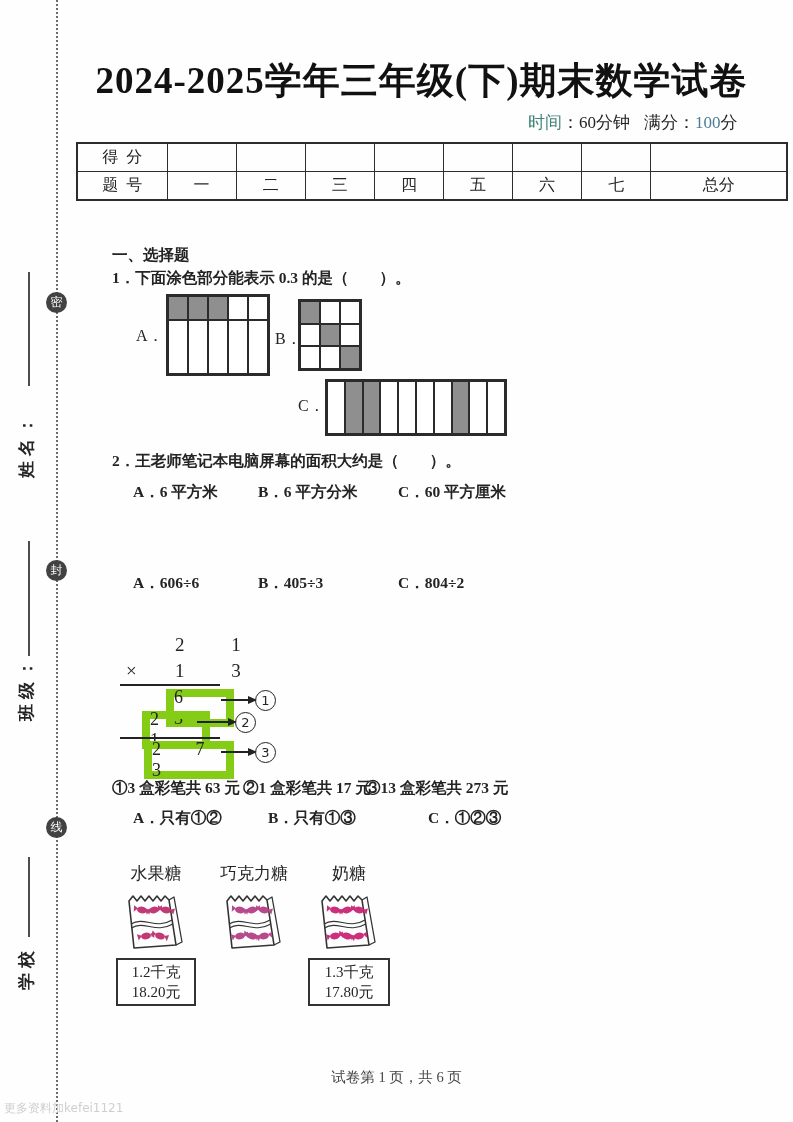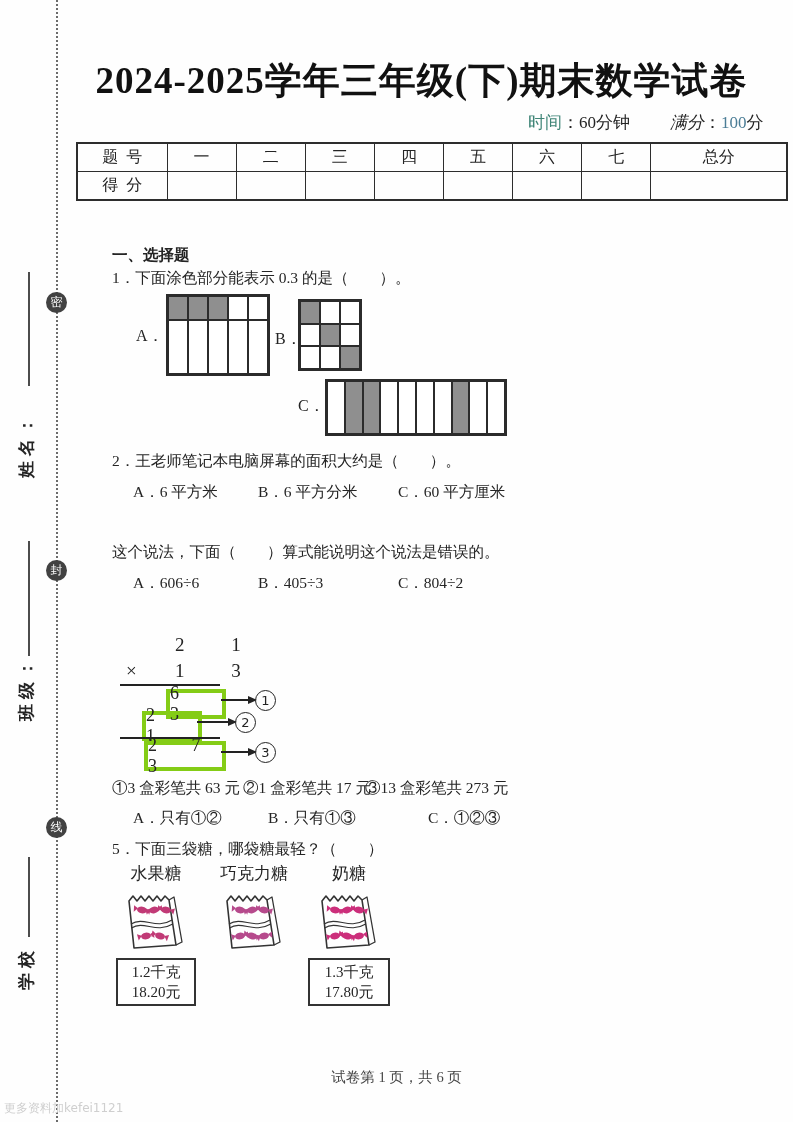--- a/index.html
+++ b/index.html
@@ -18,38 +18,38 @@
   .side-label{
     position:absolute;left:-28px;width:110px;height:24px;text-align:center;
     transform:rotate(-90deg);font-size:17px;font-weight:600;letter-spacing:5px;white-space:nowrap;
   }
   
   .title{position:absolute;left:60px;right:10px;top:56px;text-align:center;
     font-size:37px;font-weight:900;letter-spacing:1px;color:#111;}
   .info-line{position:absolute;left:528px;top:111px;font-size:17px;white-space:nowrap;}
   .tint-teal{color:#3f8577;}
   .tint-blue{color:#4b7d96;}
-  .info-gap{margin-left:40px;font-style:italic;}
+  .info-gap{margin-left:14px;}
   
   .score-table{position:absolute;left:76px;top:142px;width:712px;border-collapse:collapse;
     border:2.5px solid #2d2d2d;font-size:16px;}
   .score-table td{border:1.5px solid #2d2d2d;height:27px;text-align:center;padding:0;}
   .score-table td.lbl{letter-spacing:8px;text-indent:8px;}
   
-  .txt{position:absolute;font-size:15.5px;white-space:nowrap;color:#242424;}
+  .txt{position:absolute;font-size:15.5px;white-space:nowrap;color:#242424;font-weight:bold;}
   .bold{font-weight:bold;font-family:Liberation Serif, serif;}
   
   .qgrid{position:absolute;border:2px solid #2b2b2b;background:#fff;}
   .gcell{border:1px solid #2b2b2b;}
   .grid-label{position:absolute;font-size:16px;}
   
   .mult{position:absolute;left:116px;top:634px;width:175px;height:134px;font-size:19px;}
   .mult .md{position:absolute;letter-spacing:21px;}
   .mult .mline{position:absolute;height:2px;background:#222;}
-  .mbox{position:absolute;border:4px solid #84cc16;display:flex;align-items:center;font-family:Liberation Serif, serif;}
+  .mbox{position:absolute;border:8px solid #84cc16;display:flex;align-items:center;font-family:Liberation Serif, serif;}
   .mbox span{letter-spacing:15px;margin-right:-15px;font-size:18px;}
   .arr{position:absolute;height:2px;background:#222;}
   .arr::after{content:'';position:absolute;right:-8px;top:-3.5px;
     border-left:9px solid #222;border-top:4.5px solid transparent;border-bottom:4.5px solid transparent;}
   .cmark{position:absolute;width:19px;height:19px;border:1.5px solid #222;border-radius:50%;
     text-align:center;line-height:19px;font-size:13px;font-family:"DejaVu Sans",sans-serif;}
   
   .bag-group{position:absolute;top:862px;}
   .bag-label{text-align:center;font-size:17px;height:26px;white-space:nowrap;}
   .bag-art{display:block;margin:0 auto;width:64px;height:66px;}
@@ -90,41 +90,41 @@
         <col>
         <col>
         <col>
         <col>
         <col>
         <col>
         <col>
     </colgroup>
     <tbody>
         <tr>
+      <td class="lbl">得分</td>
+      <td></td>
+      <td></td>
+      <td></td>
+      <td></td>
+      <td></td>
+      <td></td>
+      <td></td>
+      <td></td>
+    </tr>
+    <tr>
       <td class="lbl">题号</td>
       <td>一</td>
       <td>二</td>
       <td>三</td>
       <td>四</td>
       <td>五</td>
       <td>六</td>
       <td>七</td>
       <td>总分</td>
     </tr>
-    <tr>
-      <td class="lbl">得分</td>
-      <td></td>
-      <td></td>
-      <td></td>
-      <td></td>
-      <td></td>
-      <td></td>
-      <td></td>
-      <td></td>
-    </tr>
   </tbody>
     </table>
 
   <div class="txt bold" style="left:112px;top:245px">一、选择题</div>
 
   <div class="txt" style="left:112px;top:268px">1．下面涂色部分能表示 0.3 的是（　　）。</div>
   <div class="grid-label" style="left:136px;top:326px">A．</div>
   <div class="qgrid" style="left: 166px; top: 294px; width: 100px; height: 78px; display: grid; grid-template-columns: repeat(5, 1fr); grid-template-rows: 24px 1fr;">
       <div class="gcell" style="background: rgb(143, 143, 143);"></div>
       <div class="gcell" style="background: rgb(143, 143, 143);"></div>
@@ -161,21 +161,20 @@
       <div class="gcell" style="background: rgb(143, 143, 143);"></div>
       <div class="gcell"></div>
       <div class="gcell"></div>
     </div>
 
   <div class="txt" style="left:112px;top:451px">2．王老师笔记本电脑屏幕的面积大约是（　　）。</div>
   <div class="txt" style="left:133px;top:482px">A．6 平方米</div>
   <div class="txt" style="left:258px;top:482px">B．6 平方分米</div>
   <div class="txt" style="left:398px;top:482px">C．60 平方厘米</div>
 
-  <div class="txt" style="left:112px;top:542px">这个说法，下面（　　）算式能说明这个说法是错误的。</div>
   <div class="txt" style="left:133px;top:573px">A．606÷6</div>
   <div class="txt" style="left:258px;top:573px">B．405÷3</div>
   <div class="txt" style="left:398px;top:573px">C．804÷2</div>
 
 
   <div class="mult">
     <span class="md" style="left:59px;top:0">2 1</span>
     <span style="position:absolute;left:10px;top:26px">×</span>
     <span class="md" style="left:59px;top:26px">1 3</span>
     <div class="mline" style="left:4px;top:50px;width:100px"></div>
@@ -200,21 +199,20 @@
     <div class="cmark" style="left:139px;top:108px">3</div>
   </div>
 
   <div class="txt" style="left:112px;top:778px">①3 盒彩笔共 63 元</div>
   <div class="txt" style="left:243px;top:778px">②1 盒彩笔共 17 元</div>
   <div class="txt" style="left:365px;top:778px">③13 盒彩笔共 273 元</div>
   <div class="txt" style="left:133px;top:808px">A．只有①②</div>
   <div class="txt" style="left:268px;top:808px">B．只有①③</div>
   <div class="txt" style="left:428px;top:808px">C．①②③</div>
 
-  <div class="txt" style="left:112px;top:839px">5．下面三袋糖，哪袋糖最轻？（　　）</div>
 
   <div class="bag-group" style="left:116px;width:80px">
     <div class="bag-label">水果糖</div>
     <div class="bag-art"><svg viewBox="0 0 64 66" width="64" height="66" xmlns="http://www.w3.org/2000/svg">
     <path d="M5,13 L9,8 L13,13 L17,8 L21,13 L25,8 L29,13 L33,8 L37,13 L41,8 L45,12 L52,57 L10,60 Z" fill="none" stroke="#333" stroke-width="1.6" stroke-linejoin="round"></path>
     <path d="M45,12 L50,9 L58,54 L52,57" fill="none" stroke="#333" stroke-width="1.3" stroke-linejoin="round"></path>
     <path d="M7,36 C 20,28 32,42 48,32" fill="none" stroke="#333" stroke-width="1.1"></path>
     <path d="M7.5,40 C 20,32 32,46 48.8,36" fill="none" stroke="#333" stroke-width="1.1"></path>
     <g transform="rotate(10 18 22)">
     <ellipse cx="18" cy="22" rx="5" ry="3.4" fill="#c13a76"></ellipse>

